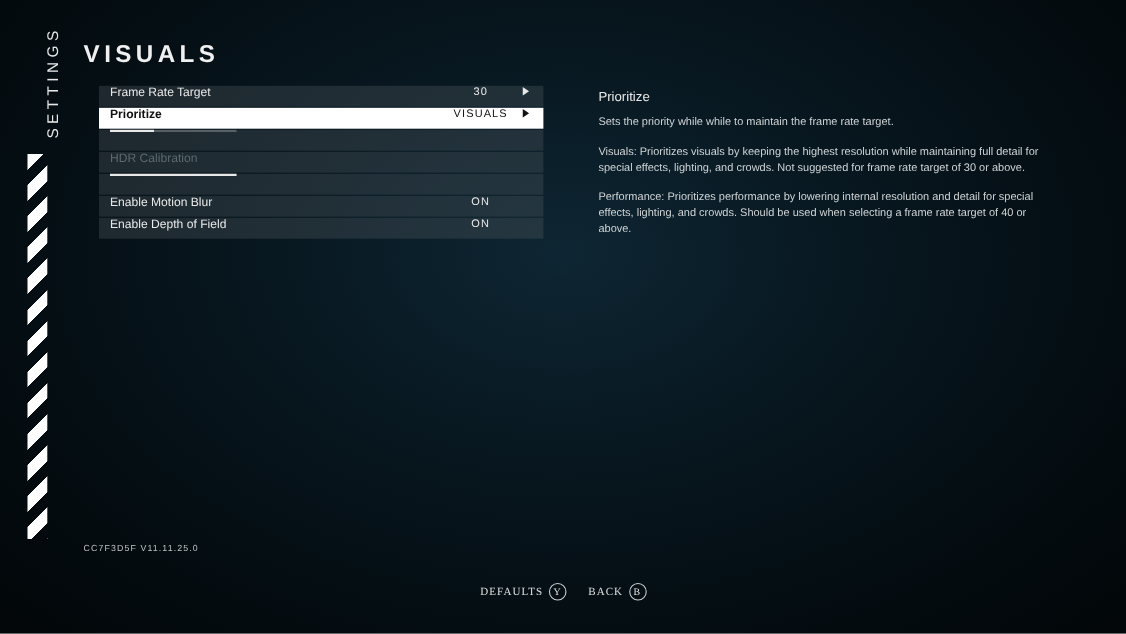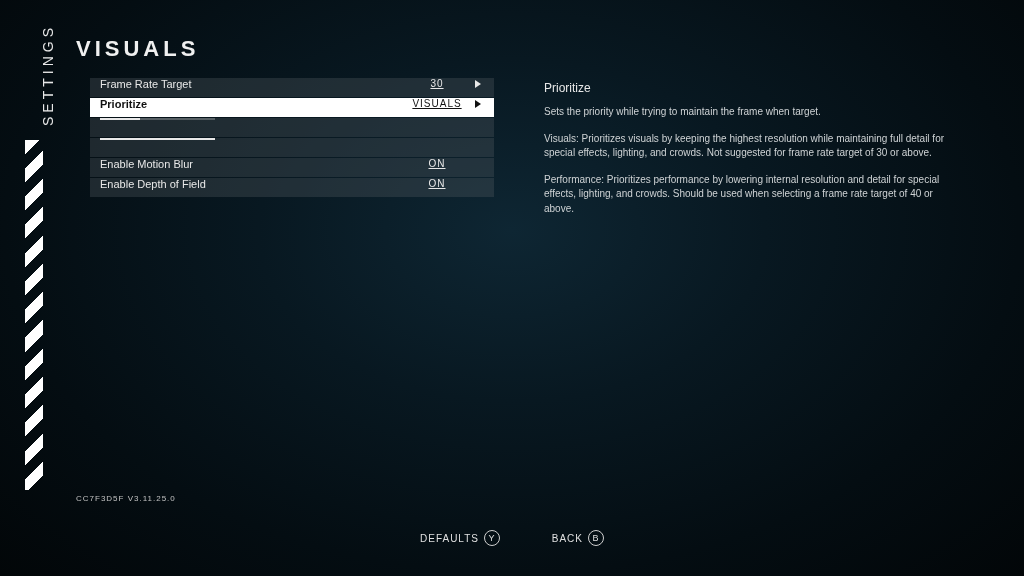--- a/index.html
+++ b/index.html
@@ -56,21 +56,21 @@
     height: 19px;
     margin-bottom: 1px;
     display: flex;
     align-items: flex-start;
     padding: 0 10px;
     font-size: 11px;
     background: rgba(80,90,95,0.35);
     color: #e8e8e8;
   }
   .row .lbl { flex: 1; }
-  .row .val { width: 70px; text-align: center; font-size: 10px; letter-spacing: 1px; text-decoration: underline; }
+  .row .val { width: 70px; text-align: center; font-size: 10px; letter-spacing: 1px; }
   .row .chev { width: 12px; text-align: center; }
   .chev svg { width: 6px; height: 8px; display: inline-block; }
   .row.selected {
     background: #ffffff;
     color: #111111;
   }
   .row.selected .lbl { font-weight: 600; }
   .row.disabled { color: #5a6a6e; }
   .row.slider .track {
     width: 115px; height: 2px; background: rgba(255,255,255,0.25); position: relative;
@@ -104,21 +104,21 @@
   }
   .footer {
     position: absolute;
     left: 0; right: 0;
     bottom: 30px;
     text-align: center;
     font-size: 10px;
     letter-spacing: 1px;
     color: #e0e0e0;
   }
-  .footer .btn { display: inline-flex; align-items: center; margin: 0 24px; }
+  .footer .btn { display: inline-flex; align-items: center; margin: 0 8px; font-family: Liberation Serif, serif; }
   .footer .key {
     display: inline-flex; align-items: center; justify-content: center;
     width: 16px; height: 16px; border: 1px solid #cfcfcf; border-radius: 50%;
     font-size: 9px; margin-left: 5px;
   }
 </style>
 </head>
 <body>
 
 <div class="vlabel">SETTINGS</div>
@@ -144,20 +144,23 @@
         </svg></span>
   </div>
 
   <div class="row slider">
     <span class="track">
         <span class="fill" style="width:35%"></span>
       </span>
   </div>
 
 
+  <div class="row disabled">
+    <span class="lbl">HDR Calibration</span>
+  </div>
 
   <div class="row slider">
     <span class="track">
         <span class="fill" style="width:100%"></span>
       </span>
   </div>
 
   <div class="row">
     <span class="lbl">Enable Motion Blur</span>
     <span class="val">ON</span>
@@ -167,26 +170,26 @@
   <div class="row">
     <span class="lbl">Enable Depth of Field</span>
     <span class="val">ON</span>
     <span class="chev"></span>
   </div>
 
 </div>
 
 <div class="desc">
   <h3>Prioritize</h3>
-  <p>Sets the priority while trying to maintain the frame when target.</p>
+  <p>Sets the priority while while to maintain the frame rate target.</p>
   <p>Visuals: Prioritizes visuals by keeping the highest resolution while maintaining full detail for special effects, lighting, and crowds. Not suggested for frame rate target of 30 or above.</p>
   <p>Performance: Prioritizes performance by lowering internal resolution and detail for special effects, lighting, and crowds. Should be used when selecting a frame rate target of 40 or above.</p>
 </div>
 
-<div class="version">CC7F3D5F V3.11.25.0</div>
+<div class="version">CC7F3D5F V11.11.25.0</div>
 
 <div class="footer">
   <span class="btn">
     <span>DEFAULTS</span>
     <span class="key">Y</span>
   </span>
   <span class="btn">
     <span>BACK</span>
     <span class="key">B</span>
   </span>

